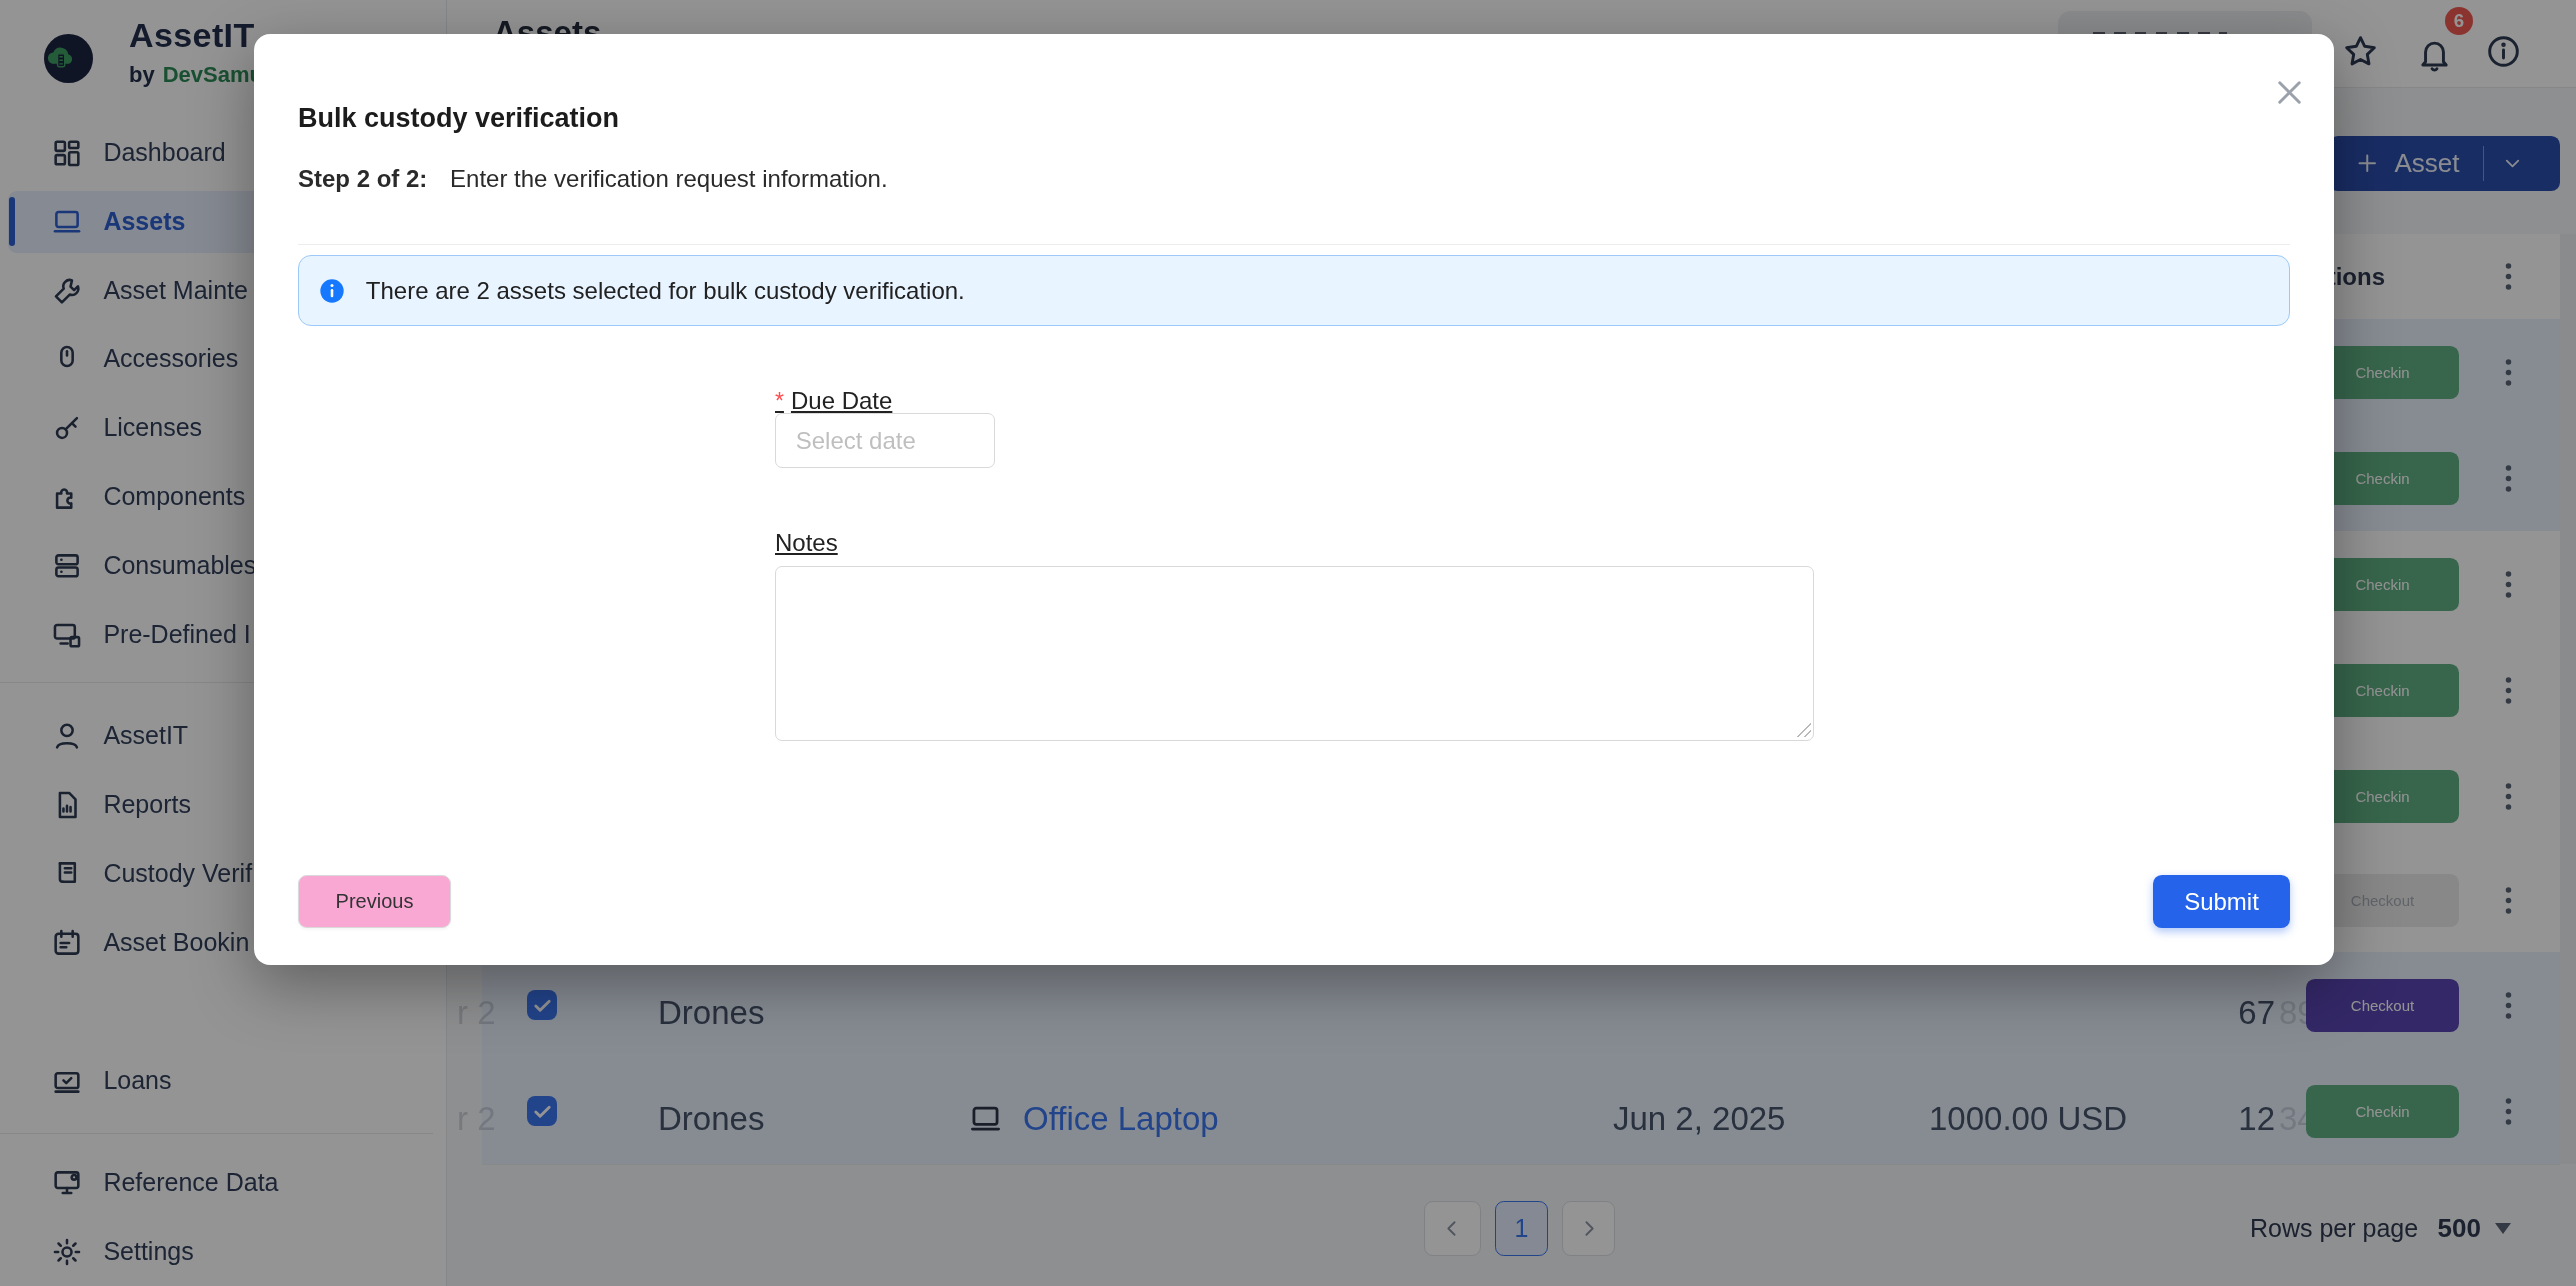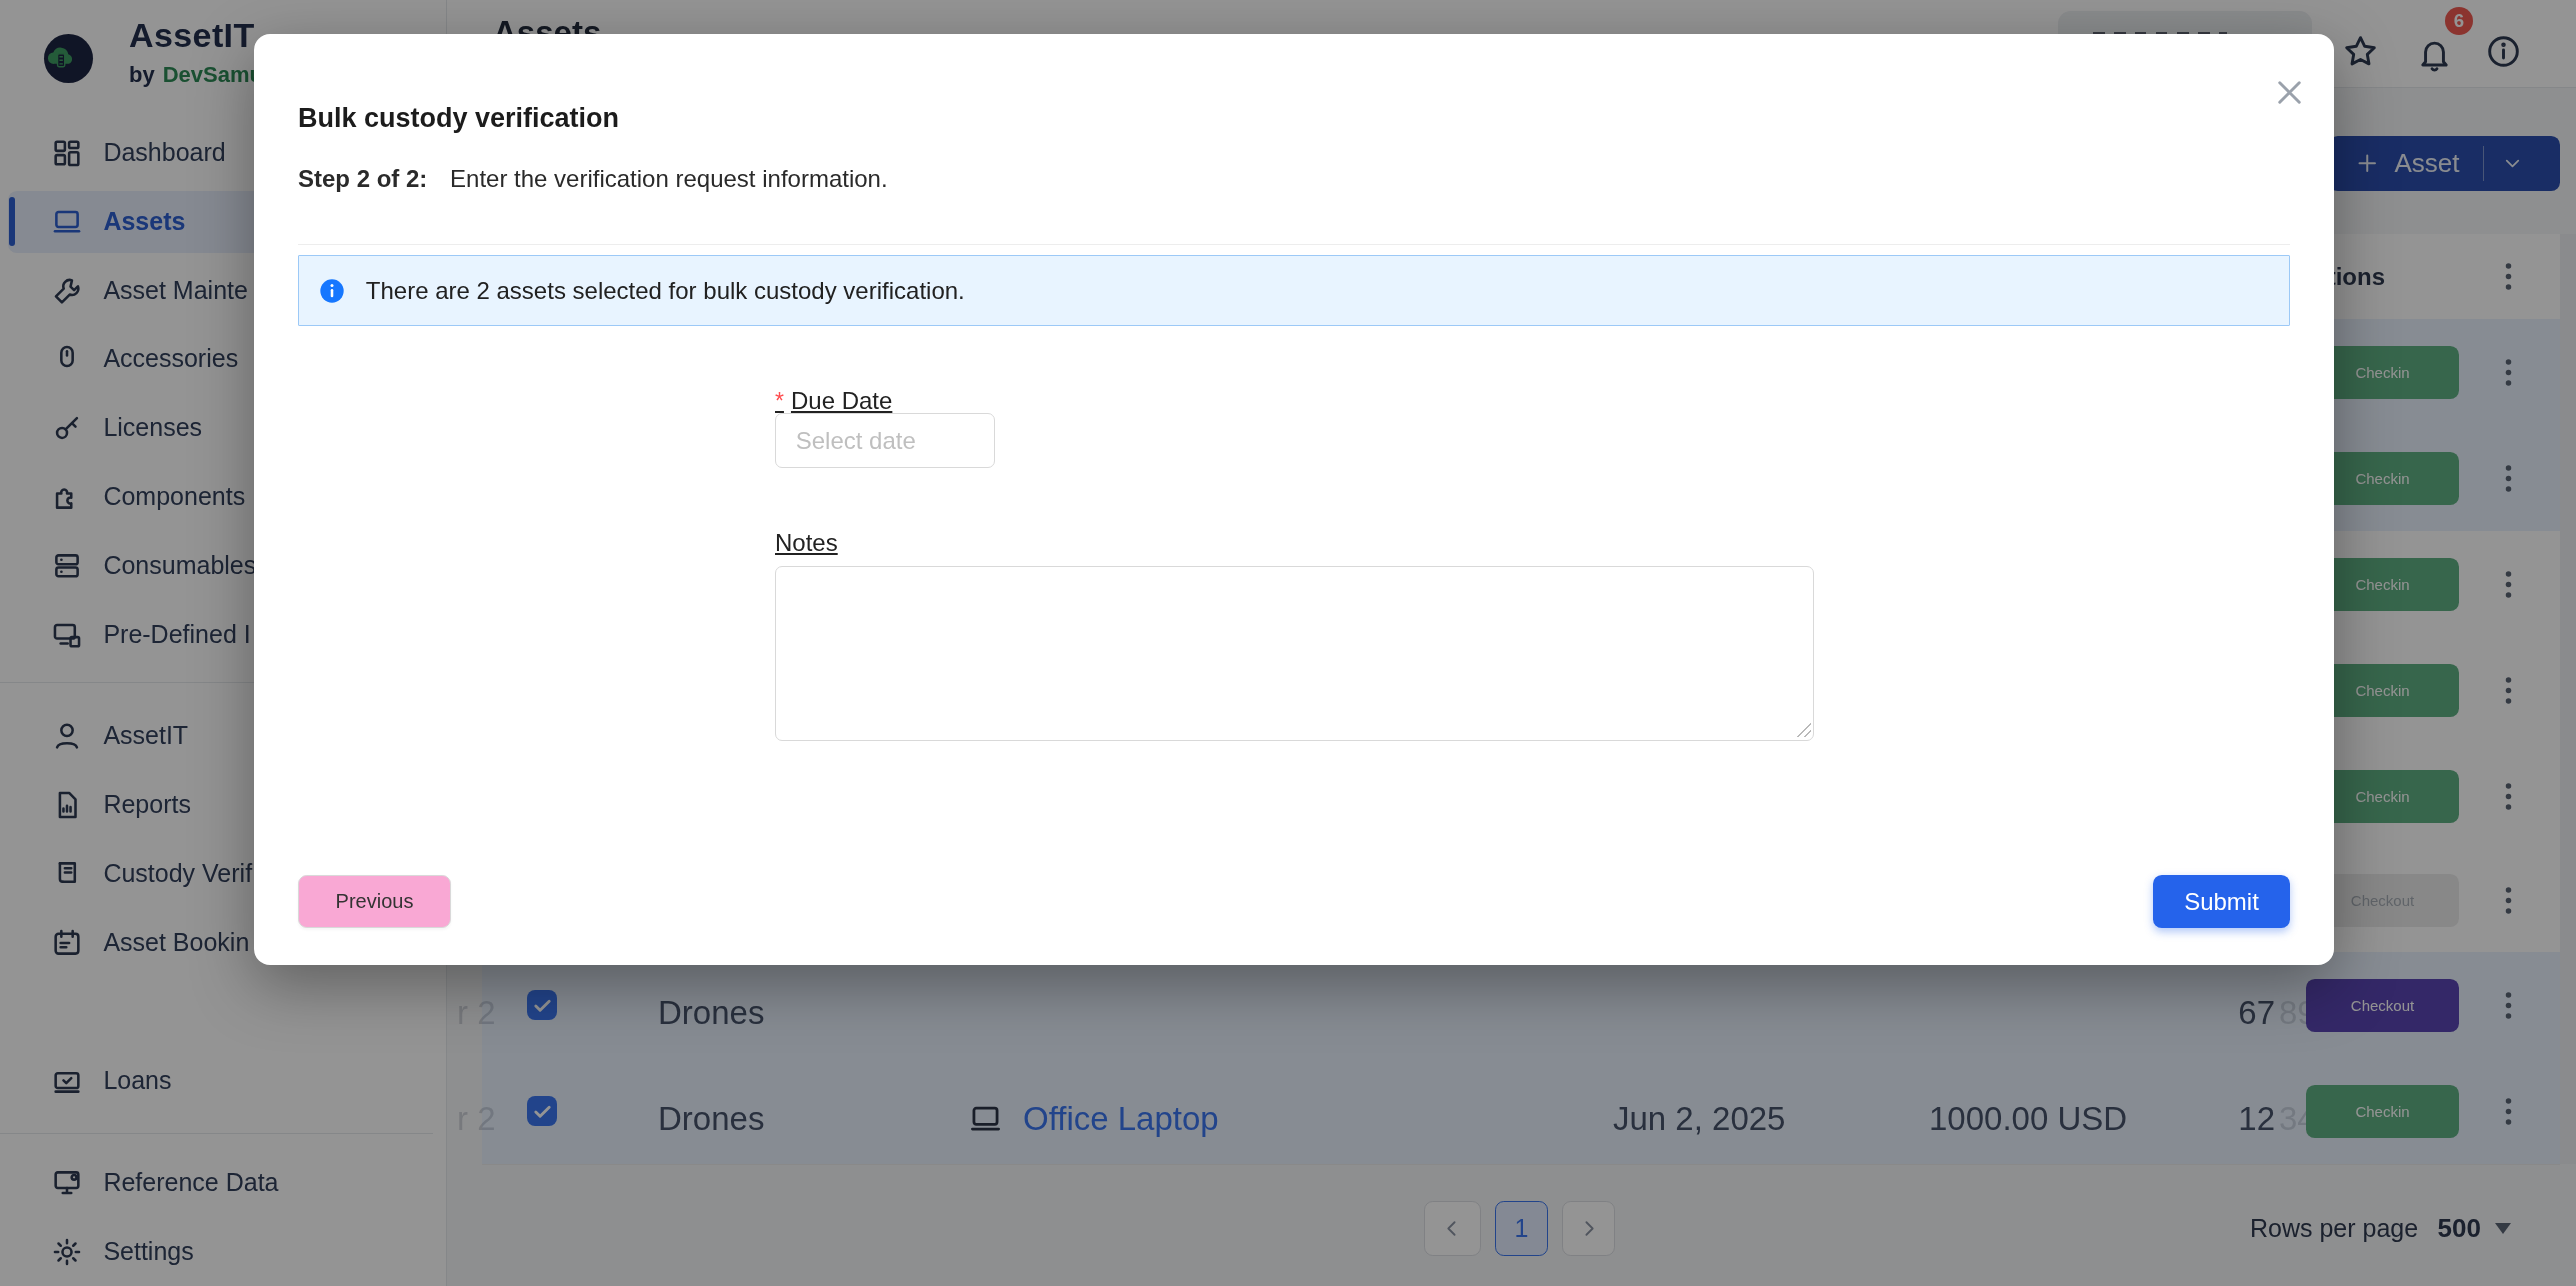--- a/index.html
+++ b/index.html
@@ -77,21 +77,21 @@
   
   .mask{position:absolute;left:0;top:0;width:2576px;height:1286px;background:rgba(0,0,0,.42);z-index:50;}
   .modal{position:absolute;left:254px;top:34px;width:2080px;height:931px;background:#fff;border-radius:16px;
          box-shadow:0 19.4px 62px rgba(0,0,0,.35);z-index:60;}
   .m-close{position:absolute;left:2016px;top:39px;width:39px;height:39px;color:#9aa1ab;cursor:pointer;}
   .m-title{position:absolute;left:44px;top:69px;font-size:27px;font-weight:bold;color:#1c1c1c;}
   .m-step{position:absolute;left:44px;top:131px;font-size:24px;color:#2a2a2a;}
   .m-step b{margin-right:16px;}
   .m-div{position:absolute;left:44px;top:210px;width:1992px;height:0.9px;background:#ededed;}
   .m-alert{position:absolute;left:44px;top:221px;width:1992px;height:71px;background:#e8f4ff;border:1.3px solid #9cc9f7;
-           border-radius:1px;display:flex;align-items:center;box-sizing:border-box;}
+           border-radius:13px;display:flex;align-items:center;box-sizing:border-box;}
   .m-alert .ic{margin-left:19.4px;width:28px;height:28px;flex:none;}
   .m-alert .t{margin-left:19.4px;font-size:24px;color:#212121;}
   .f-label{position:absolute;left:521px;font-size:24px;color:#222;text-decoration:underline;}
   .f-label .req{color:#ff4d4f;margin-right:7px;font-size:23px;}
   .date-input{position:absolute;left:521px;top:379px;width:220px;height:55px;border:1.3px solid #d9d9d9;border-radius:7px;
               background:#fff;display:flex;align-items:center;box-sizing:border-box;cursor:pointer;gap:44px;}
   .date-input input{border:none;outline:none;background:transparent;margin-left:17.7px;width:159px;font-size:24px;
                     font-family:"Liberation Sans",sans-serif;color:#333;}
   .date-input input::placeholder{color:#bfbfbf;}
   .date-input .ic{width:26.5px;height:26.5px;color:#b3b8c0;margin-left:5.3px;}

